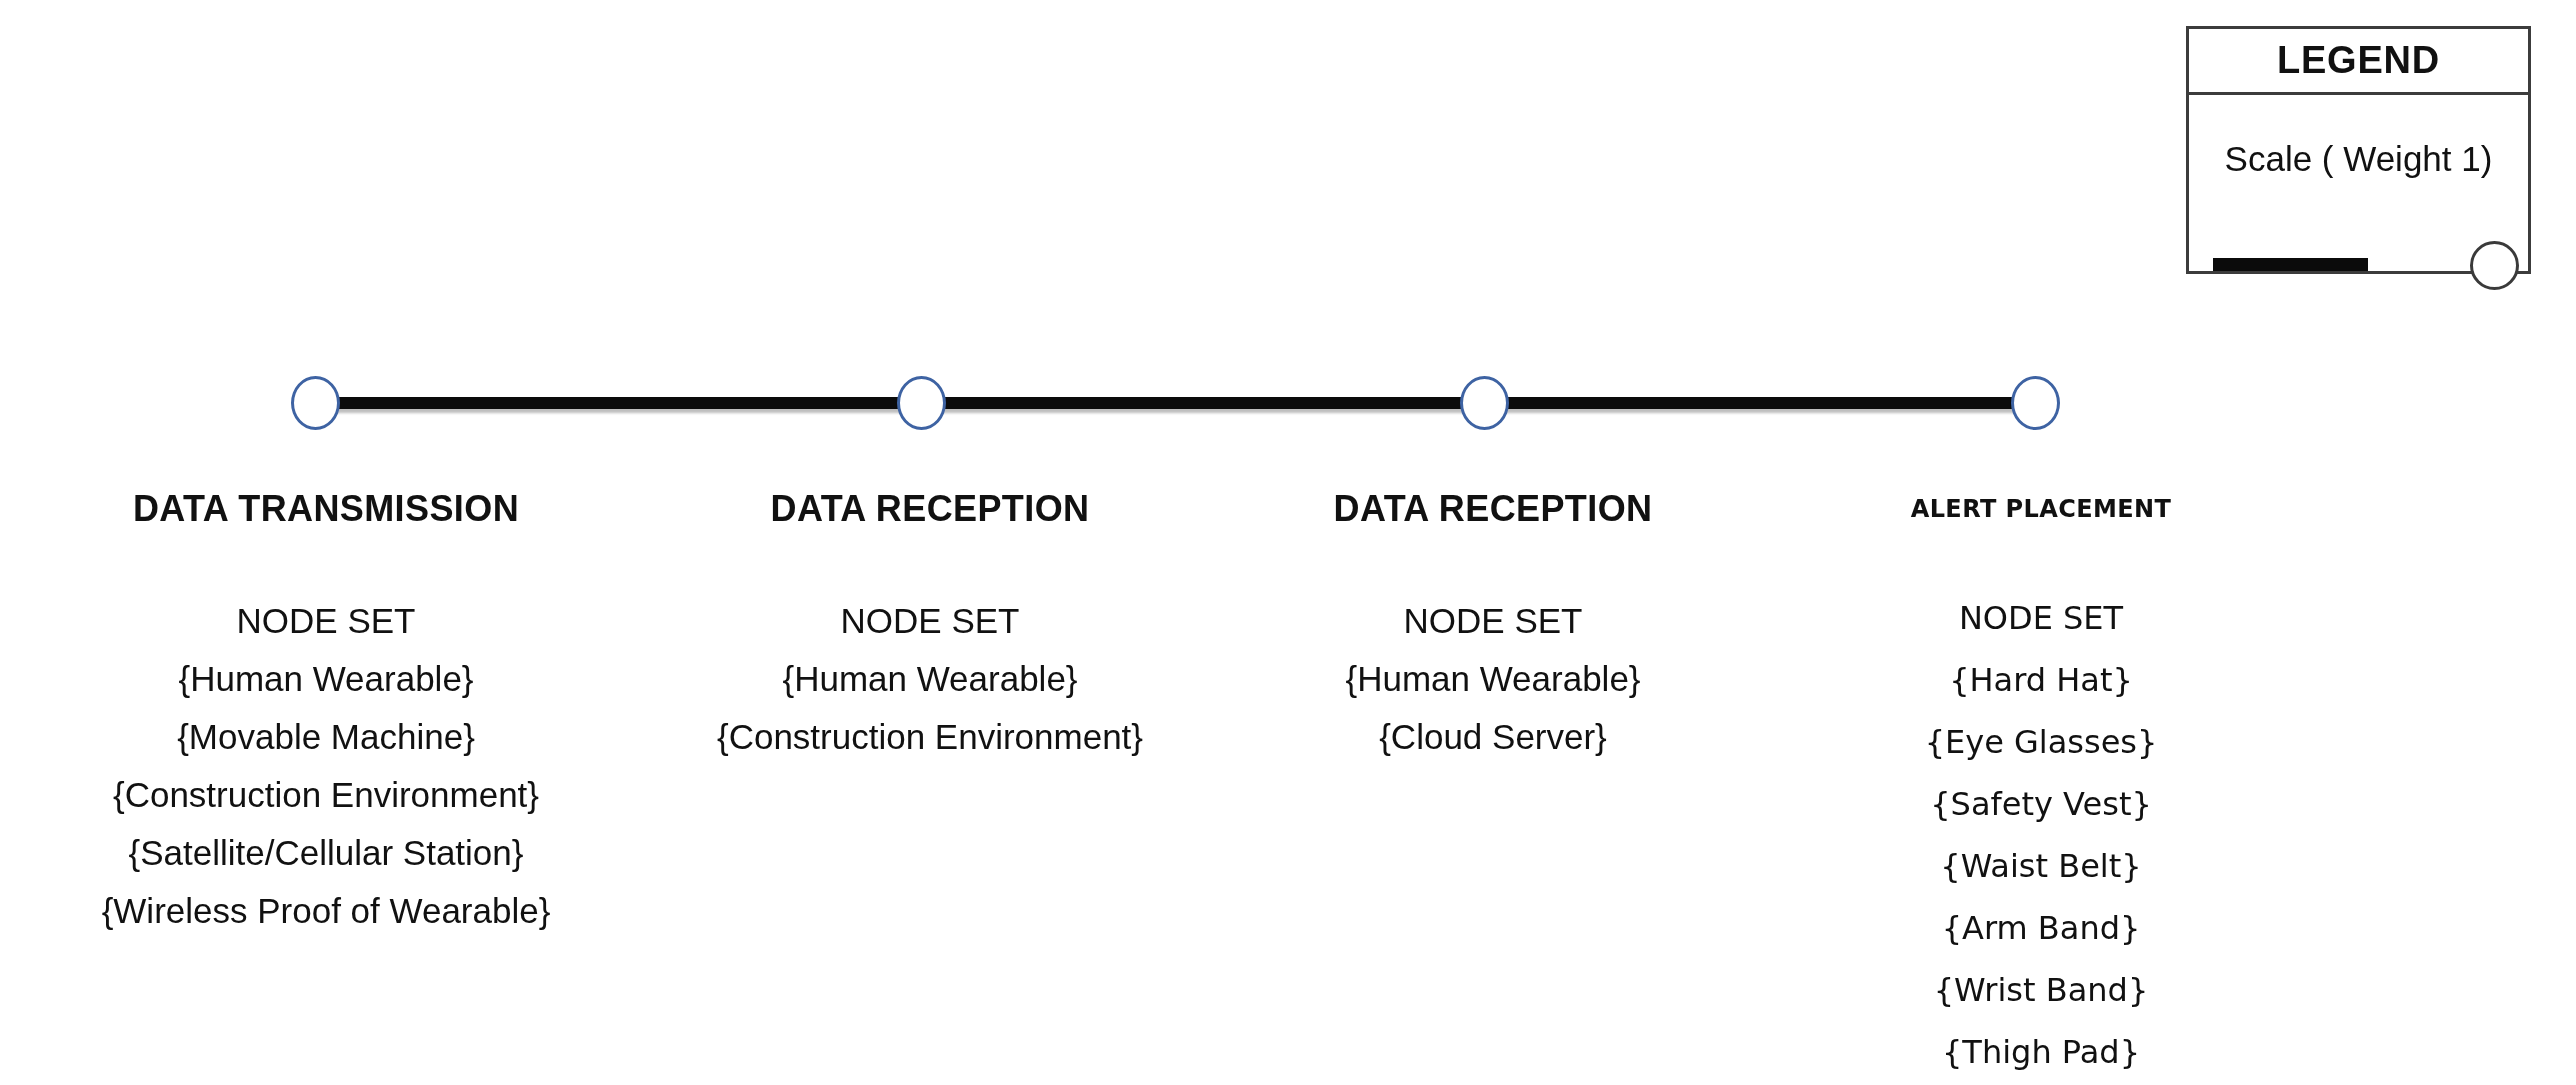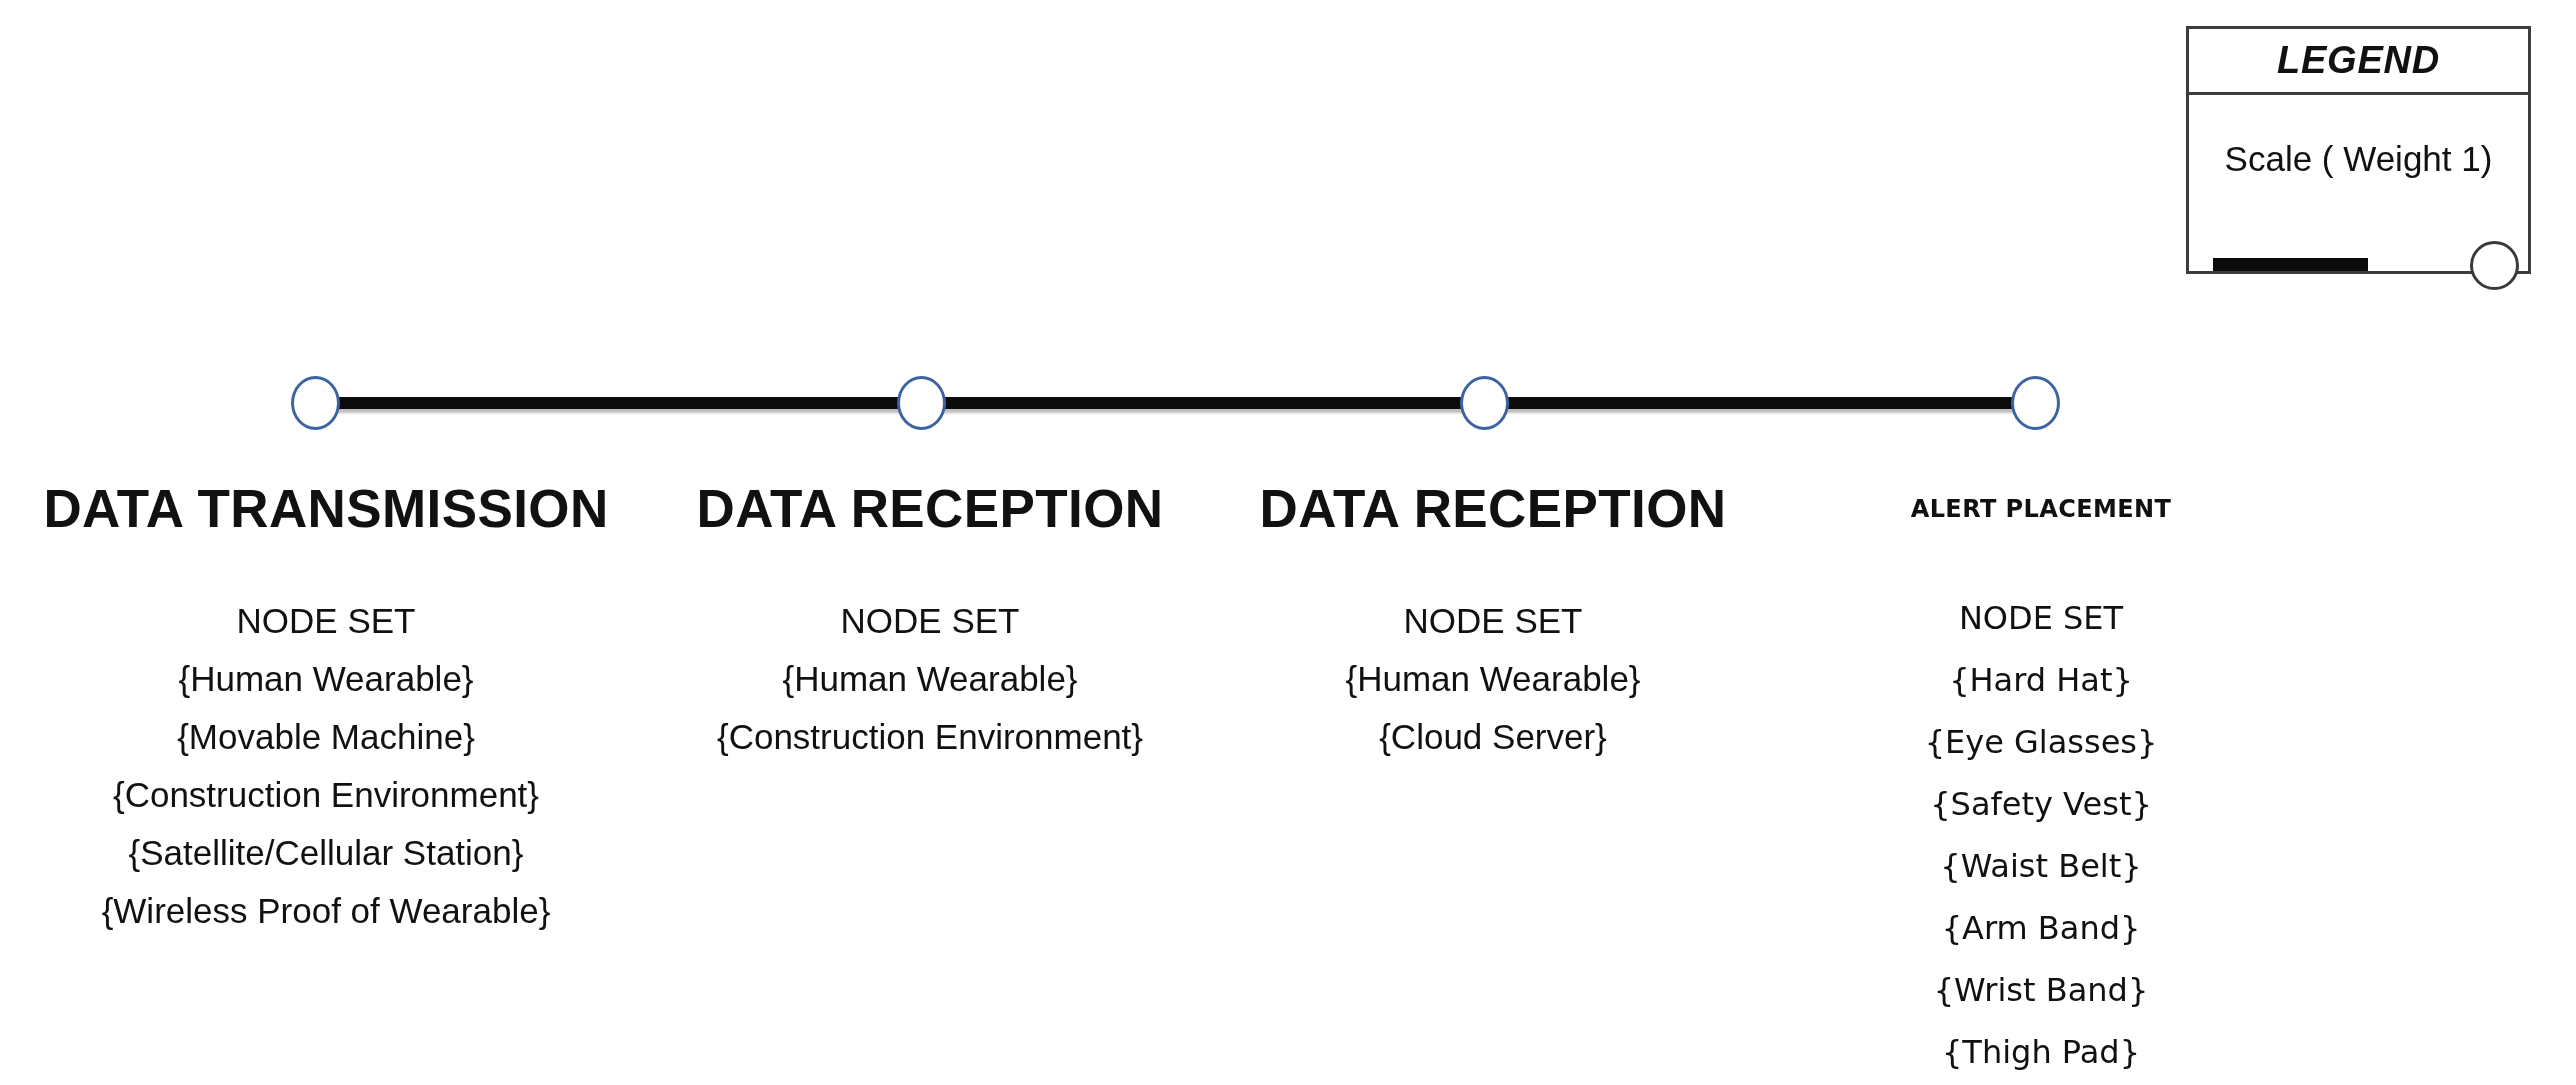--- a/index.html
+++ b/index.html
@@ -28,21 +28,20 @@
     box-sizing: border-box;
     background: #ffffff;
   }
   .legend-title {
     display: block;
     height: 63px;
     line-height: 63px;
     text-align: center;
     font-size: 38px;
     font-weight: bold;
-    font-style: italic;
     border-bottom: 3.2px solid #3c3c3c;
     letter-spacing: 0.8px;
   }
   .legend-body {
     position: relative;
     height: 175px;
   }
   .legend-scale {
     display: block;
     margin-top: 43px;
@@ -104,21 +103,21 @@
     text-align: center;
     white-space: nowrap;
   }
   .stage-1 { left: 326px; }
   .stage-2 { left: 930px; }
   .stage-3 { left: 1493px; }
   .stage-4 { left: 2041px; }
 
   .stage-title {
     margin: 0;
-    font-size: 53px;
+    font-size: 36px;
     line-height: 52px;
     font-weight: bold;
     letter-spacing: 0.4px;
   }
   .node-set {
     margin-top: 57px;
     font-size: 35px;
     line-height: 58px;
   }
   .node-set-label,

